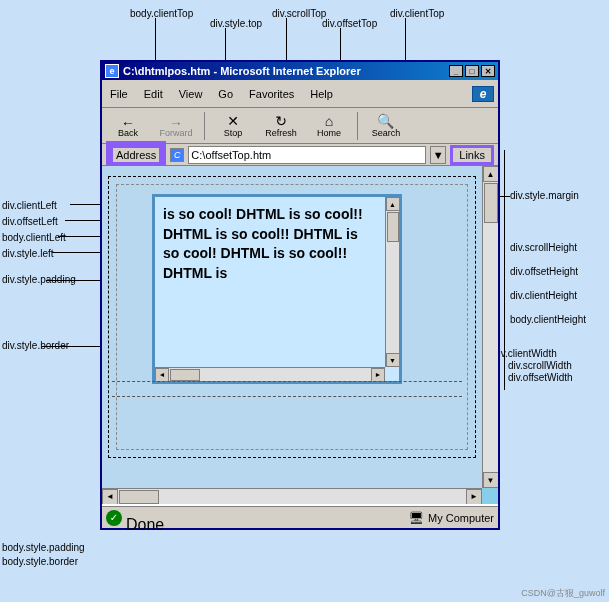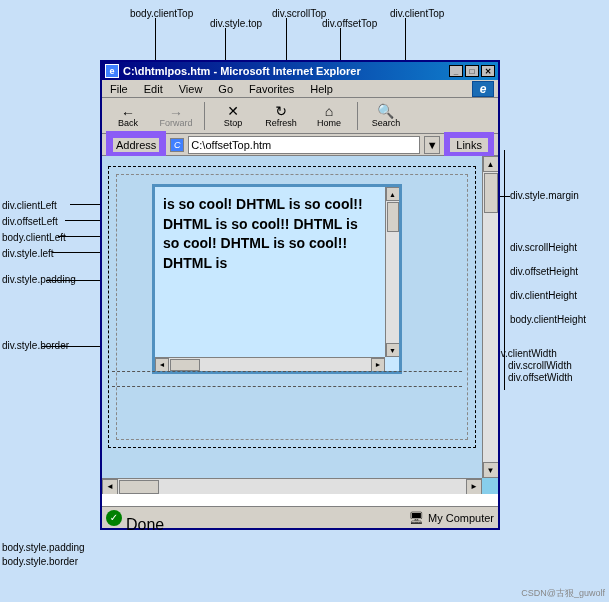--- a/index.html
+++ b/index.html
@@ -73,21 +73,21 @@
       align-items: center;
       justify-content: center;
       font-size: 8px;
       color: #000;
       cursor: pointer;
     }
 
     
     #menu-bar {
       background: #d4d0c8;
-      height: 18px;
+      height: 28px;
       display: flex;
       align-items: center;
       padding: 0 4px;
       border-bottom: 1px solid #808080;
       gap: 8px;
     }
     .menu-item {
       font-size: 11px;
       padding: 1px 4px;
       cursor: pointer;
@@ -158,21 +158,21 @@
       background: #d4d0c8;
       border: 1px solid #808080;
       display: flex;
       align-items: center;
       justify-content: center;
       cursor: pointer;
     }
     #links-btn {
       font-size: 11px;
       background: #d4d0c8;
-      border: 6px solid #8b5cf6;
+      border: 3px solid #8b5cf6;
       padding: 1px 6px;
       cursor: pointer;
     }
 
     
     #content-area {
       position: relative;
       background: #87CEEB;
       width: 100%;
       height: calc(100% - 94px - 22px);

